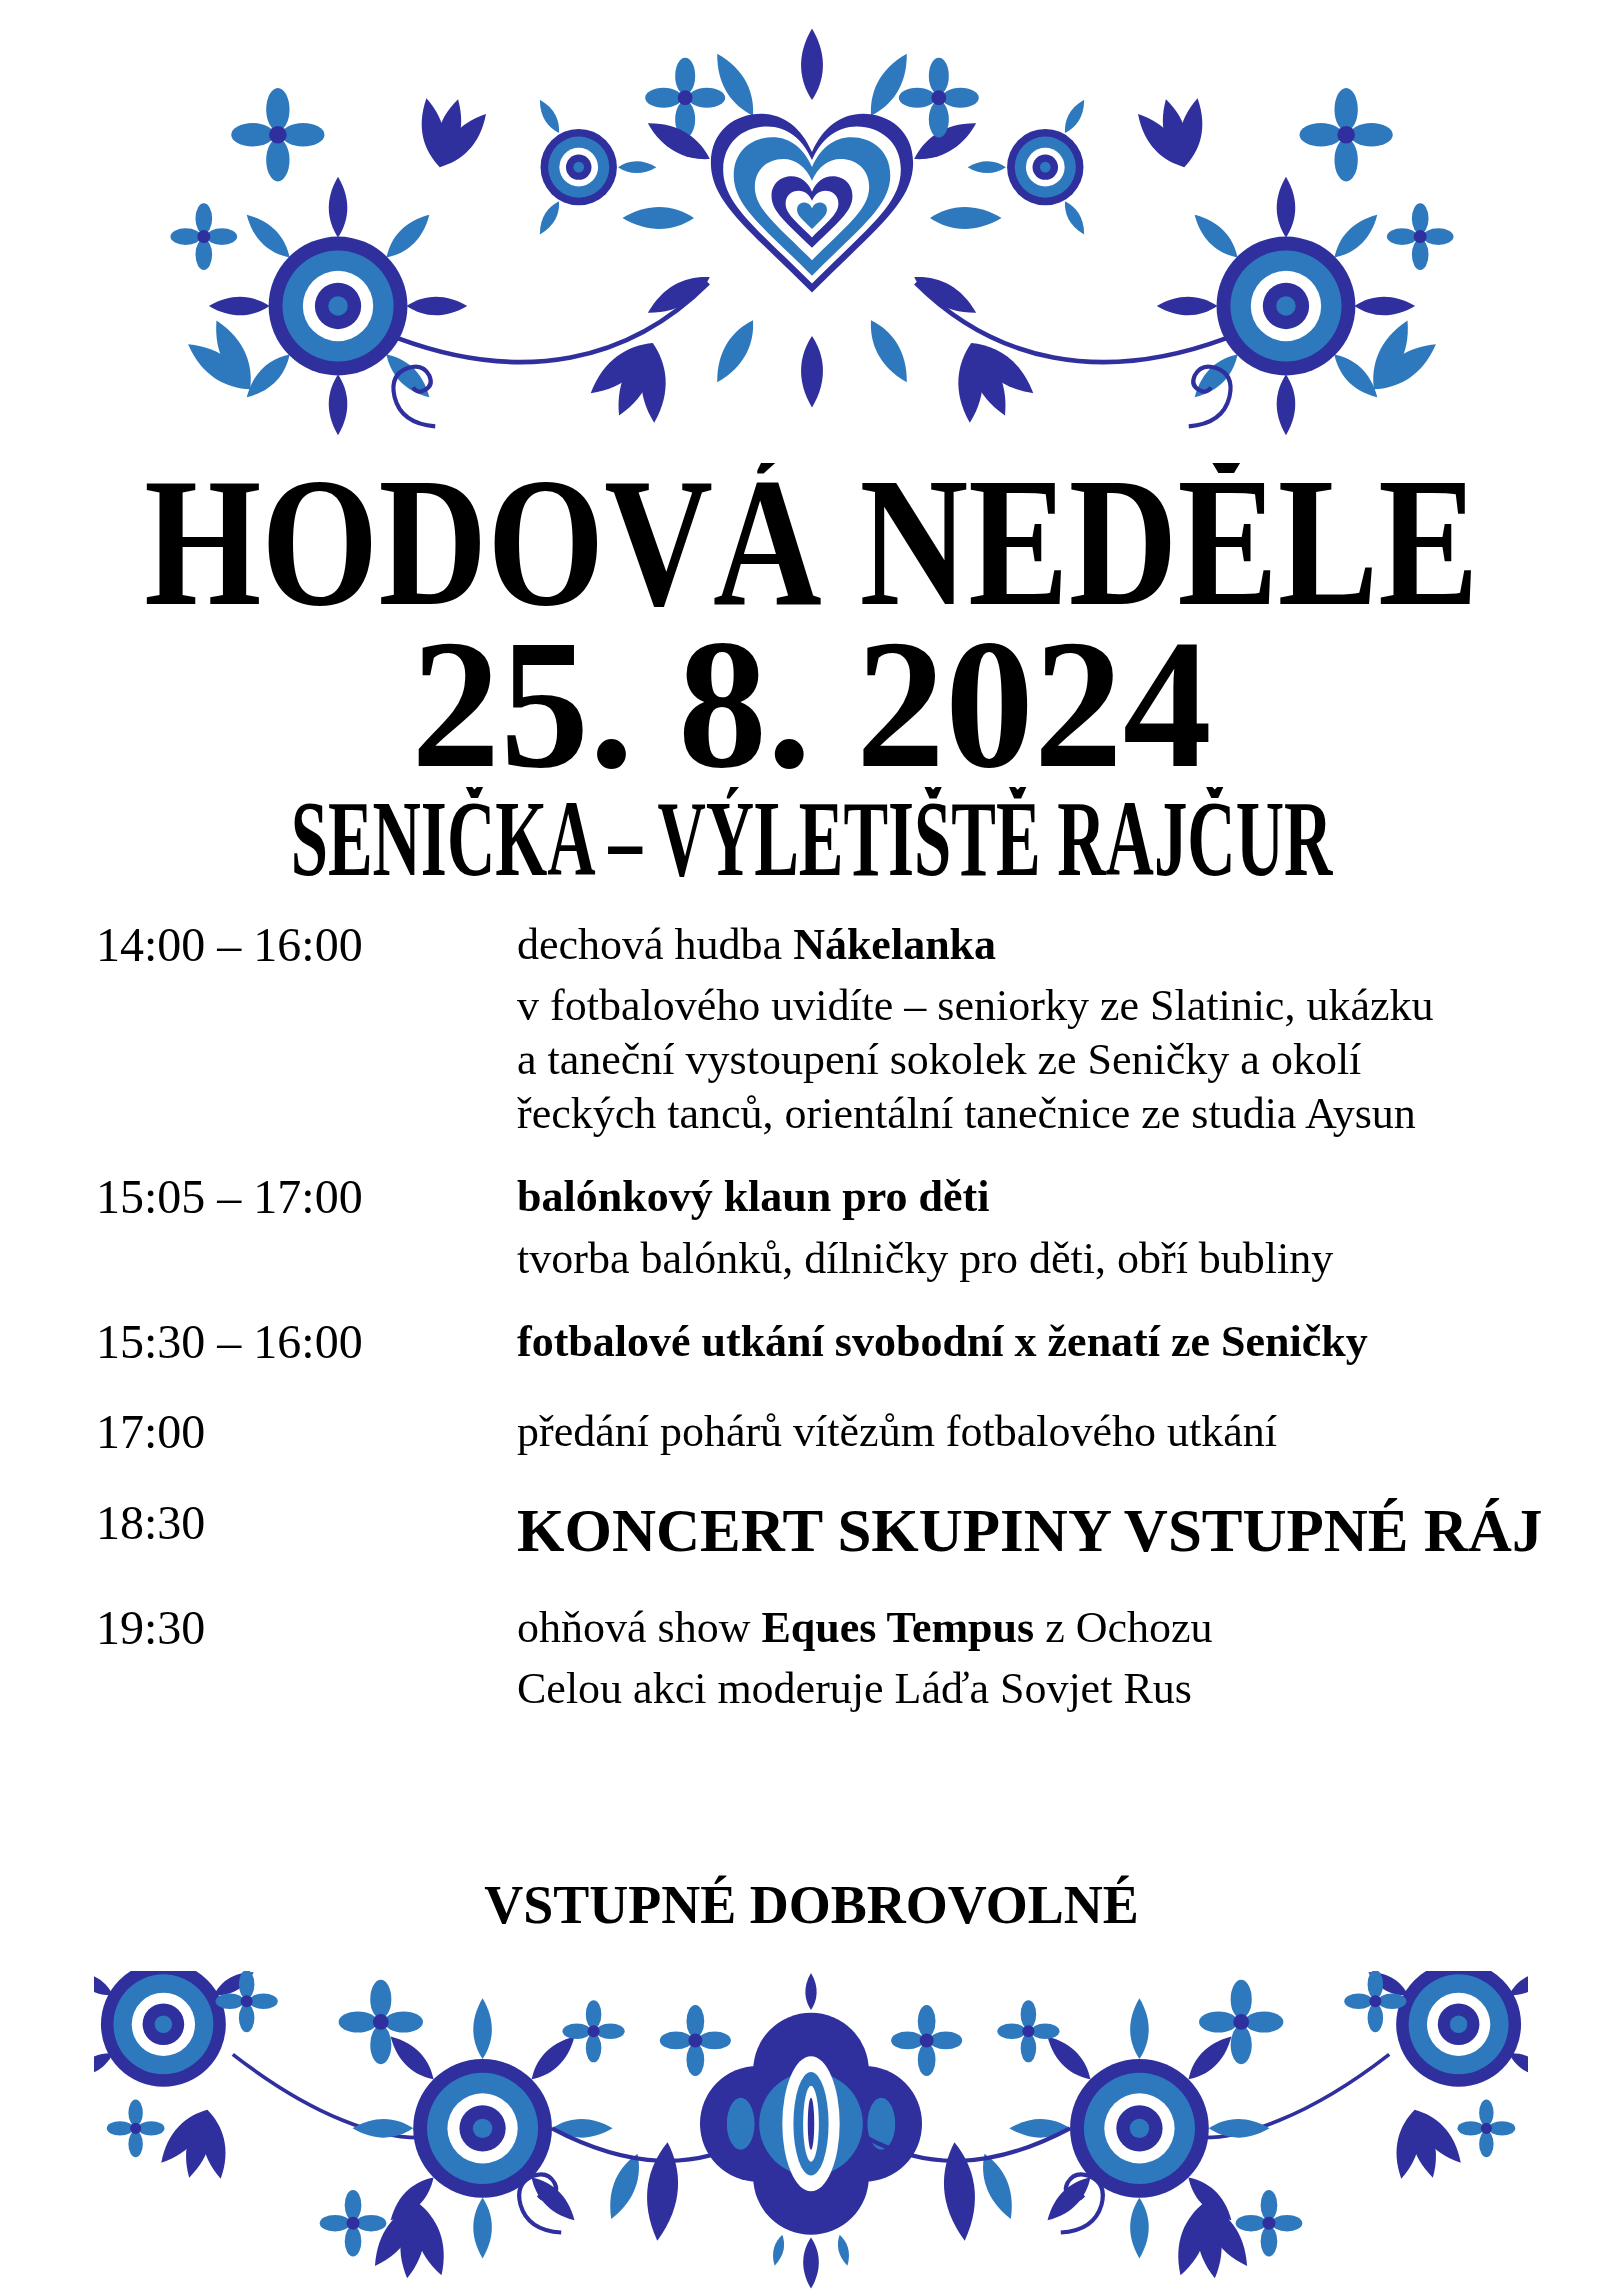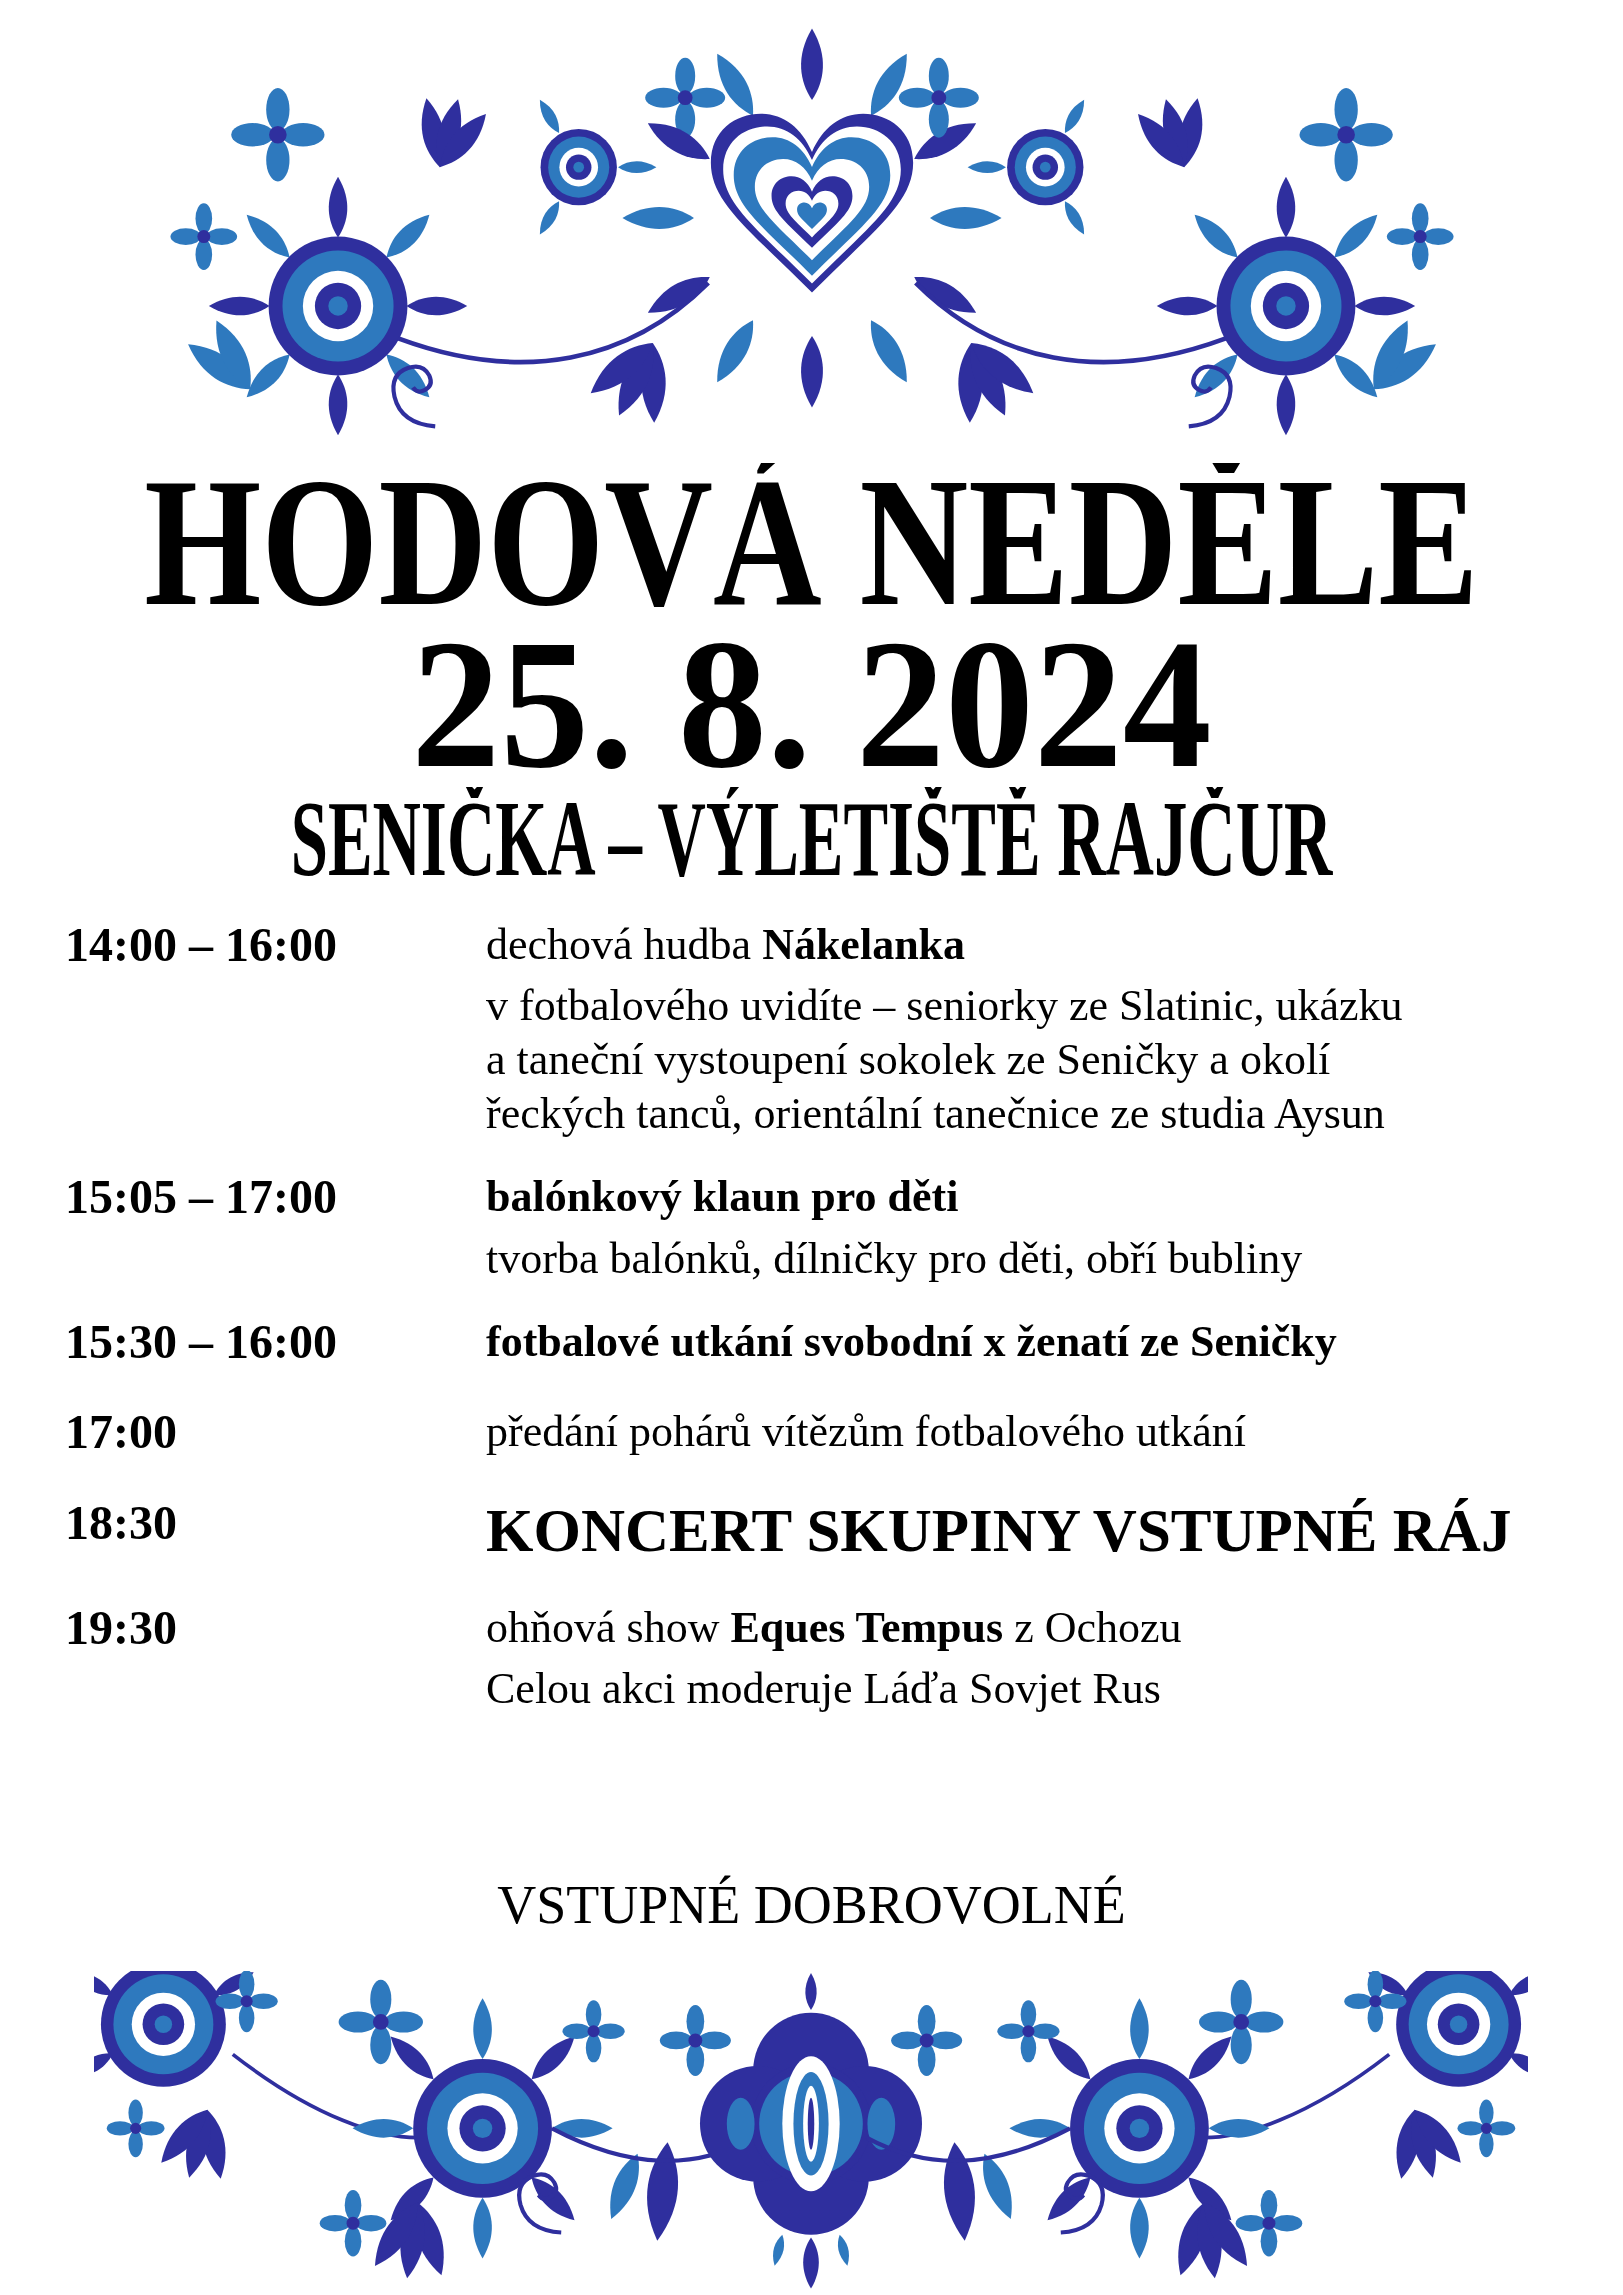--- a/index.html
+++ b/index.html
@@ -8,27 +8,27 @@
   .orn{position:absolute;}
   #orn-top{left:139px;top:18.5px;width:1346px;height:449px;}
   #orn-bottom{left:94px;top:1971px;width:1434px;height:324px;}
   .head-svg{position:absolute;left:0;width:1623px;display:block;}
   #title-svg{top:463px;height:157px;}
   #date-svg{top:629px;height:153px;}
   #loc-svg{top:787px;height:106px;}
   .head-svg text{font-family:"Liberation Serif", serif;font-weight:bold;fill:var(--text_black,#000);text-anchor:middle;}
   .schedule{position:absolute;left:65px;top:918px;width:1499px;}
   .row{display:flex;margin-bottom:29px;}
-  .time{flex:0 0 421px;width:421px;font-weight:bold;font-size:48px;line-height:54px;white-space:nowrap;}
+  .time{flex:0 0 421px;width:421px;font-weight:normal;font-size:48px;line-height:54px;white-space:nowrap;margin-left:31px;}
   .desc{flex:1;font-size:44px;line-height:54px;white-space:nowrap;}
   .lead{margin-bottom:7.4px;}
   .b{font-weight:bold;}
   .row.big .lead{font-size:61px;line-height:69px;font-weight:bold;}
   .admission{position:absolute;left:0;top:1877px;width:1623px;text-align:center;
-             font-weight:normal;font-size:54px;line-height:56px;}
+             font-weight:bold;font-size:54px;line-height:56px;}
 </style>
 </head>
 <body>
 
 <div class="page">
 
   <svg id="orn-top" class="orn" viewBox="0 0 2908 970" preserveAspectRatio="xMidYMid meet" aria-hidden="true">
     <defs>
       <path id="t-tear" d="M0 0 C 24 36 32 84 0 138 C -32 84 -24 36 0 0 Z"></path>
       <path id="t-heart" d="M0 70 C -60 10 -95 -15 -95 -52 C -95 -82 -72 -98 -48 -98 C -27 -98 -10 -85 0 -62 C 10 -85 27 -98 48 -98 C 72 -98 95 -82 95 -52 C 95 -15 60 10 0 70 Z"></path>

